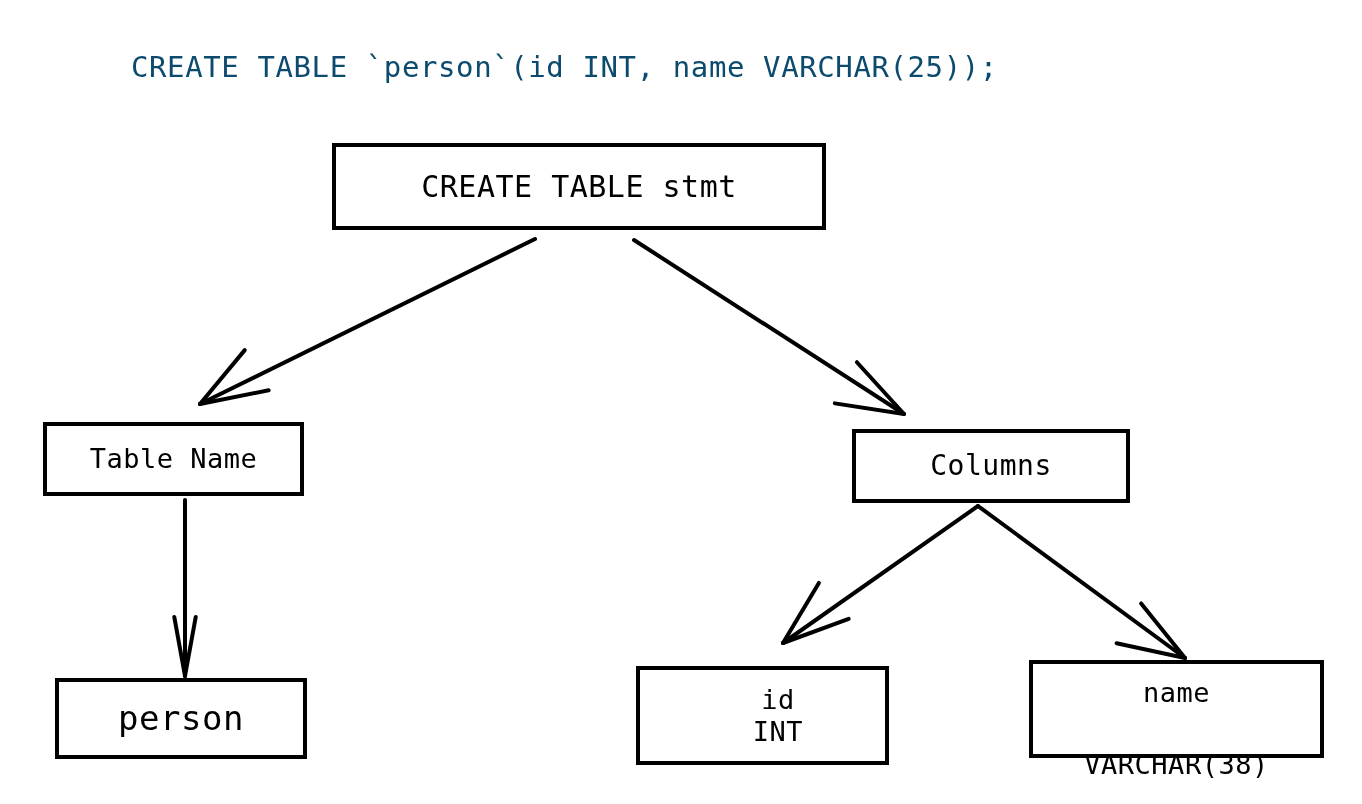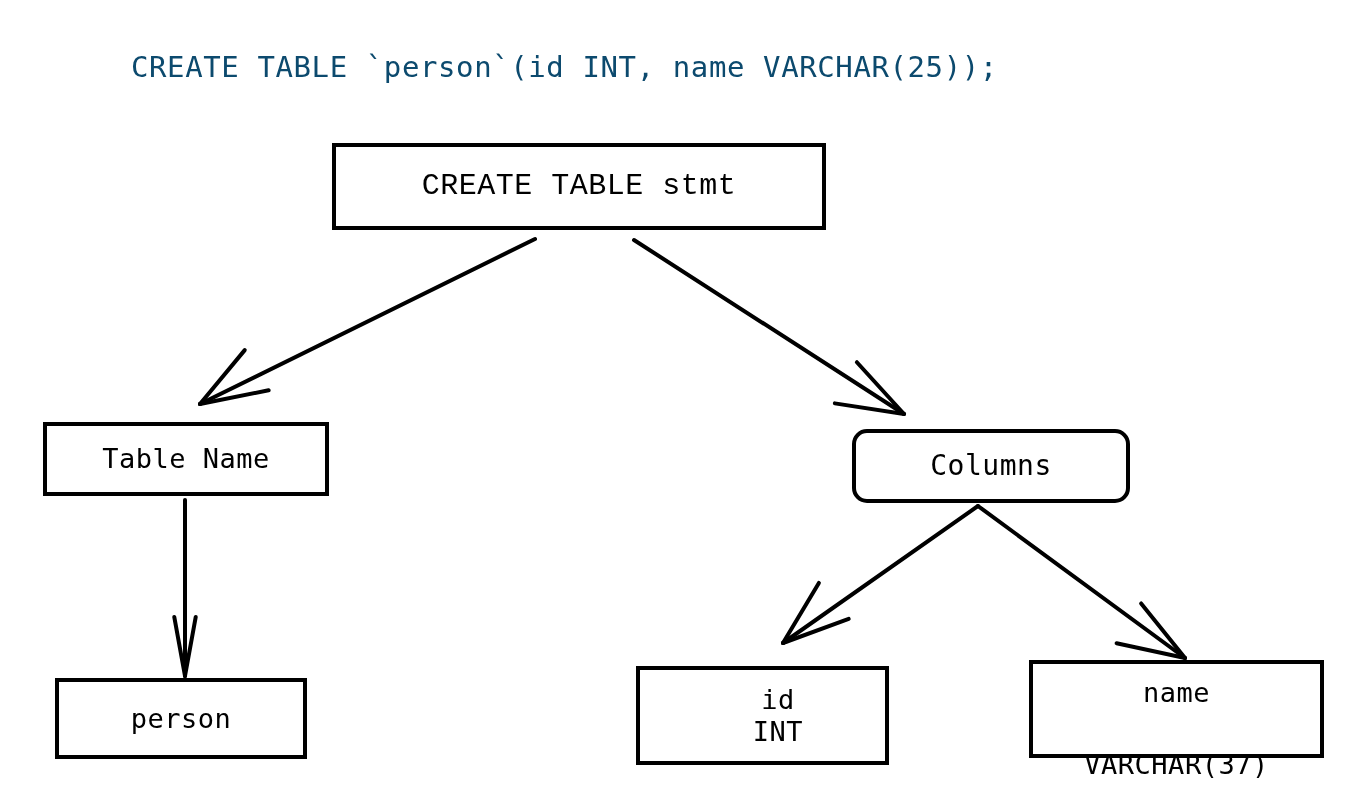--- a/index.html
+++ b/index.html
@@ -49,30 +49,30 @@
     position: absolute;
     white-space: pre;
     font-size: 29px;
     letter-spacing: 0.6px;
     line-height: 1.1;
     color: #0c4a6e;
     z-index: 2;
   }
   
   #node-root       { left: 332px; top: 143px; width: 494px; height: 87px; }
-  #node-root .line { font-size: 30px; font-family: Liberation Mono, monospace; }
+  #node-root .line { font-size: 30px; }
 
-  #node-table-name       { left: 43px;  top: 422px; width: 286px; height: 74px; }
+  #node-table-name       { left: 43px;  top: 422px; width: 261px; height: 74px; }
   #node-table-name .line { font-size: 27px; }
 
-  #node-columns       { left: 852px; top: 429px; width: 278px; height: 74px; border-radius: 15px; }
+  #node-columns       { left: 852px; top: 429px; width: 278px; height: 74px; }
   #node-columns .line { font-size: 28px; }
 
   #node-person       { left: 55px;  top: 678px; width: 252px; height: 81px; }
-  #node-person .line { font-size: 27px; }
+  #node-person .line { font-size: 34px; }
 
   #node-col-id       { left: 636px; top: 666px; width: 253px; height: 99px; padding-left: 31px; }
   #node-col-id .line { font-size: 27px; }
 
   #node-col-name       { left: 1029px; top: 660px; width: 295px; height: 98px; }
   #node-col-name .line { font-size: 27px; margin-top: 40px; }
 </style>
 </head>
 <body>
 
@@ -124,16 +124,16 @@
     <span class="line">person</span>
   </div>
 
   <div class="node" id="node-col-id">
     <span class="line">id</span>
     <span class="line">INT</span>
   </div>
 
   <div class="node" id="node-col-name">
     <span class="line">name</span>
-    <span class="line">VARCHAR(37)</span>
+    <span class="line">VARCHAR(38)</span>
   </div>
 
 </div>
 
 </body></html>

